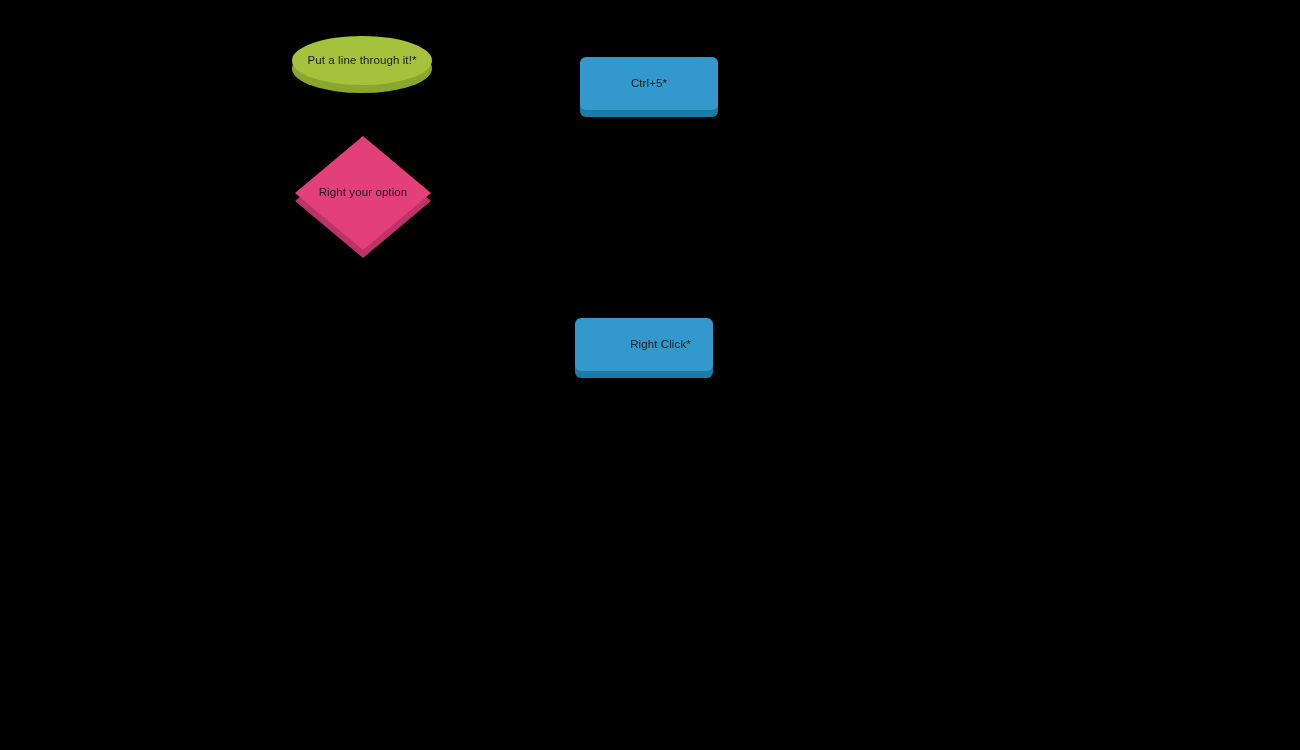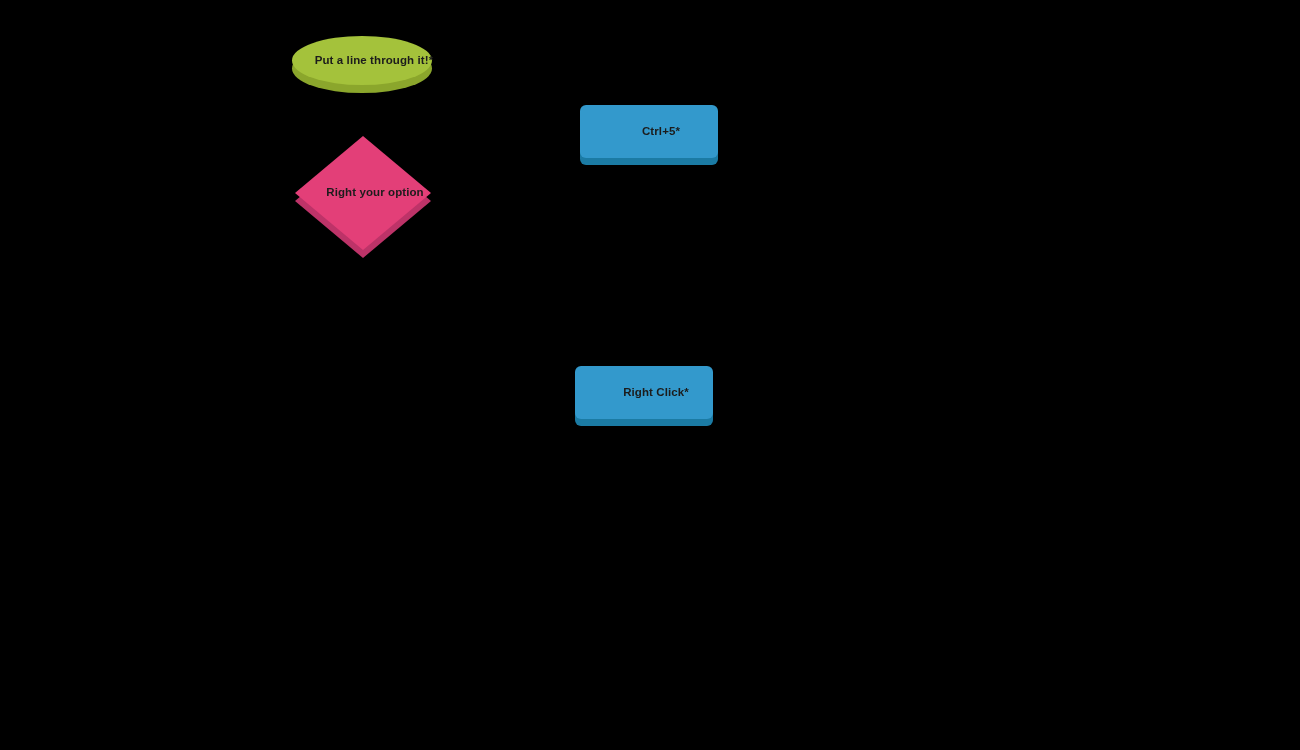--- a/index.html
+++ b/index.html
@@ -19,37 +19,36 @@
     height: 750px;
     background: #000000;
   }
 
   .node {
     position: absolute;
   }
 
   .node-label {
     position: absolute;
-    left: 12px;
+    left: 0;
     top: 0;
     width: 100%;
     height: 100%;
     display: flex;
     align-items: center;
     justify-content: center;
     color: #1c1c1c;
     font-size: 11.5px;
     font-family: "Liberation Sans", sans-serif;
     line-height: 1.15;
     text-align: center;
     white-space: nowrap;
     letter-spacing: 0.1px;
     pointer-events: none;
     z-index: 5;
-    font-weight: bold;
   }
 
   
   .ellipse-node {
     width: 140px;
     height: 58px;
   }
   .ellipse-shadow {
     position: absolute;
     left: 0;
@@ -96,21 +95,20 @@
     clip-path: polygon(50% 0%, 100% 50%, 50% 100%, 0% 50%);
   }
   .diamond-node .node-label {
     height: 114px;
   }
 
   
   .rect-node {
     width: 138px;
     height: 60px;
-    margin-top: 48px;
   }
   .rect-shadow {
     position: absolute;
     left: 0;
     top: 7px;
     width: 138px;
     height: 53px;
     border-radius: 6px;
     background: #1b7ba4;
   }
@@ -144,19 +142,19 @@
     <div class="node-label">Right your option</div>
   </div>
 
   <div class="node rect-node" style="left:580px; top:57px;">
     <div class="rect-shadow"></div>
     <div class="rect-body"></div>
     <div class="node-label">Ctrl+5*</div>
   </div>
 
 
-  <div class="node rect-node" style="left:575px; top:318px;">
+  <div class="node rect-node" style="left:575px; top:318px;padding-left:33px;">
     <div class="rect-shadow"></div>
     <div class="rect-body"></div>
     <div class="node-label">Right Click*</div>
   </div>
 
 </div>
 
 </body></html>

